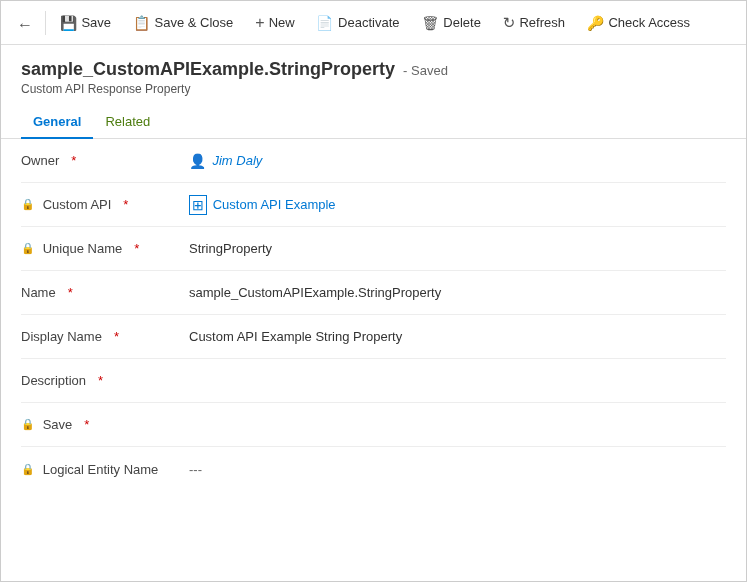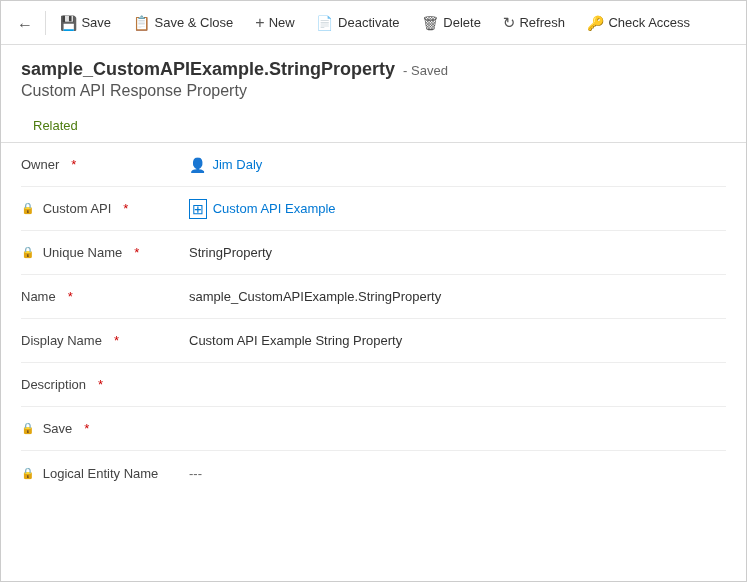--- a/index.html
+++ b/index.html
@@ -23,21 +23,21 @@
       width: 32px; height: 32px; border: none; background: transparent;
       cursor: pointer; font-size: 16px; color: #555; border-radius: 2px;
     }
     .toolbar-divider { width: 1px; height: 24px; background: #ddd; margin: 0 2px; }
 
     
     .header { padding: 14px 20px 0 20px; }
     .header-title-row { display: flex; align-items: baseline; gap: 8px; }
     .header-title { font-size: 18px; font-weight: 600; color: #333; }
     .header-saved { font-size: 13px; color: #666; }
-    .header-subtitle { font-size: 16px; color: #555; margin-top: 2px; }
+    .header-subtitle { font-size: 12px; color: #555; margin-top: 2px; }
 
     
     .tabs { display: flex; align-items: center; gap: 0; padding: 0 20px; margin-top: 10px; border-bottom: 1px solid #ddd; }
     .tab {
       padding: 8px 12px; font-size: 13px; cursor: pointer;
       border-bottom: 2px solid transparent; color: #4d7c0f; margin-bottom: -1px;
     }
     .tab.active { color: #0078d4; border-bottom: 2px solid #0078d4; font-weight: 600; }
 
     
@@ -100,33 +100,34 @@
 
 <div class="header">
   <div class="header-title-row">
     <span class="header-title">sample_CustomAPIExample.StringProperty</span>
     <span class="header-saved">- Saved</span>
   </div>
   <div class="header-subtitle">Custom API Response Property</div>
 </div>
 
 <div class="tabs">
+  <div class="tab active">General</div>
   <div class="tab">Related</div>
 </div>
 
 <div class="form">
 
   <div class="form-row">
     <div class="field-label">
       <span>Owner</span>
       <span class="field-required">*</span>
     </div>
     <div class="field-value value-with-icon">
       <span style="color:#0078d4;font-size:14px;">👤</span>
-      <span style="color:#0078d4;cursor:pointer;">Jim Daly</span>
+      <span style="color:#0078d4;cursor:pointer;font-style:italic;">Jim Daly</span>
     </div>
   </div>
 
   <div class="form-row">
     <div class="field-label">
       <span style="font-size:11px;color:#888;">🔒</span>
       <span>Custom API</span>
       <span class="field-required">*</span>
     </div>
     <div class="field-value value-with-icon">

